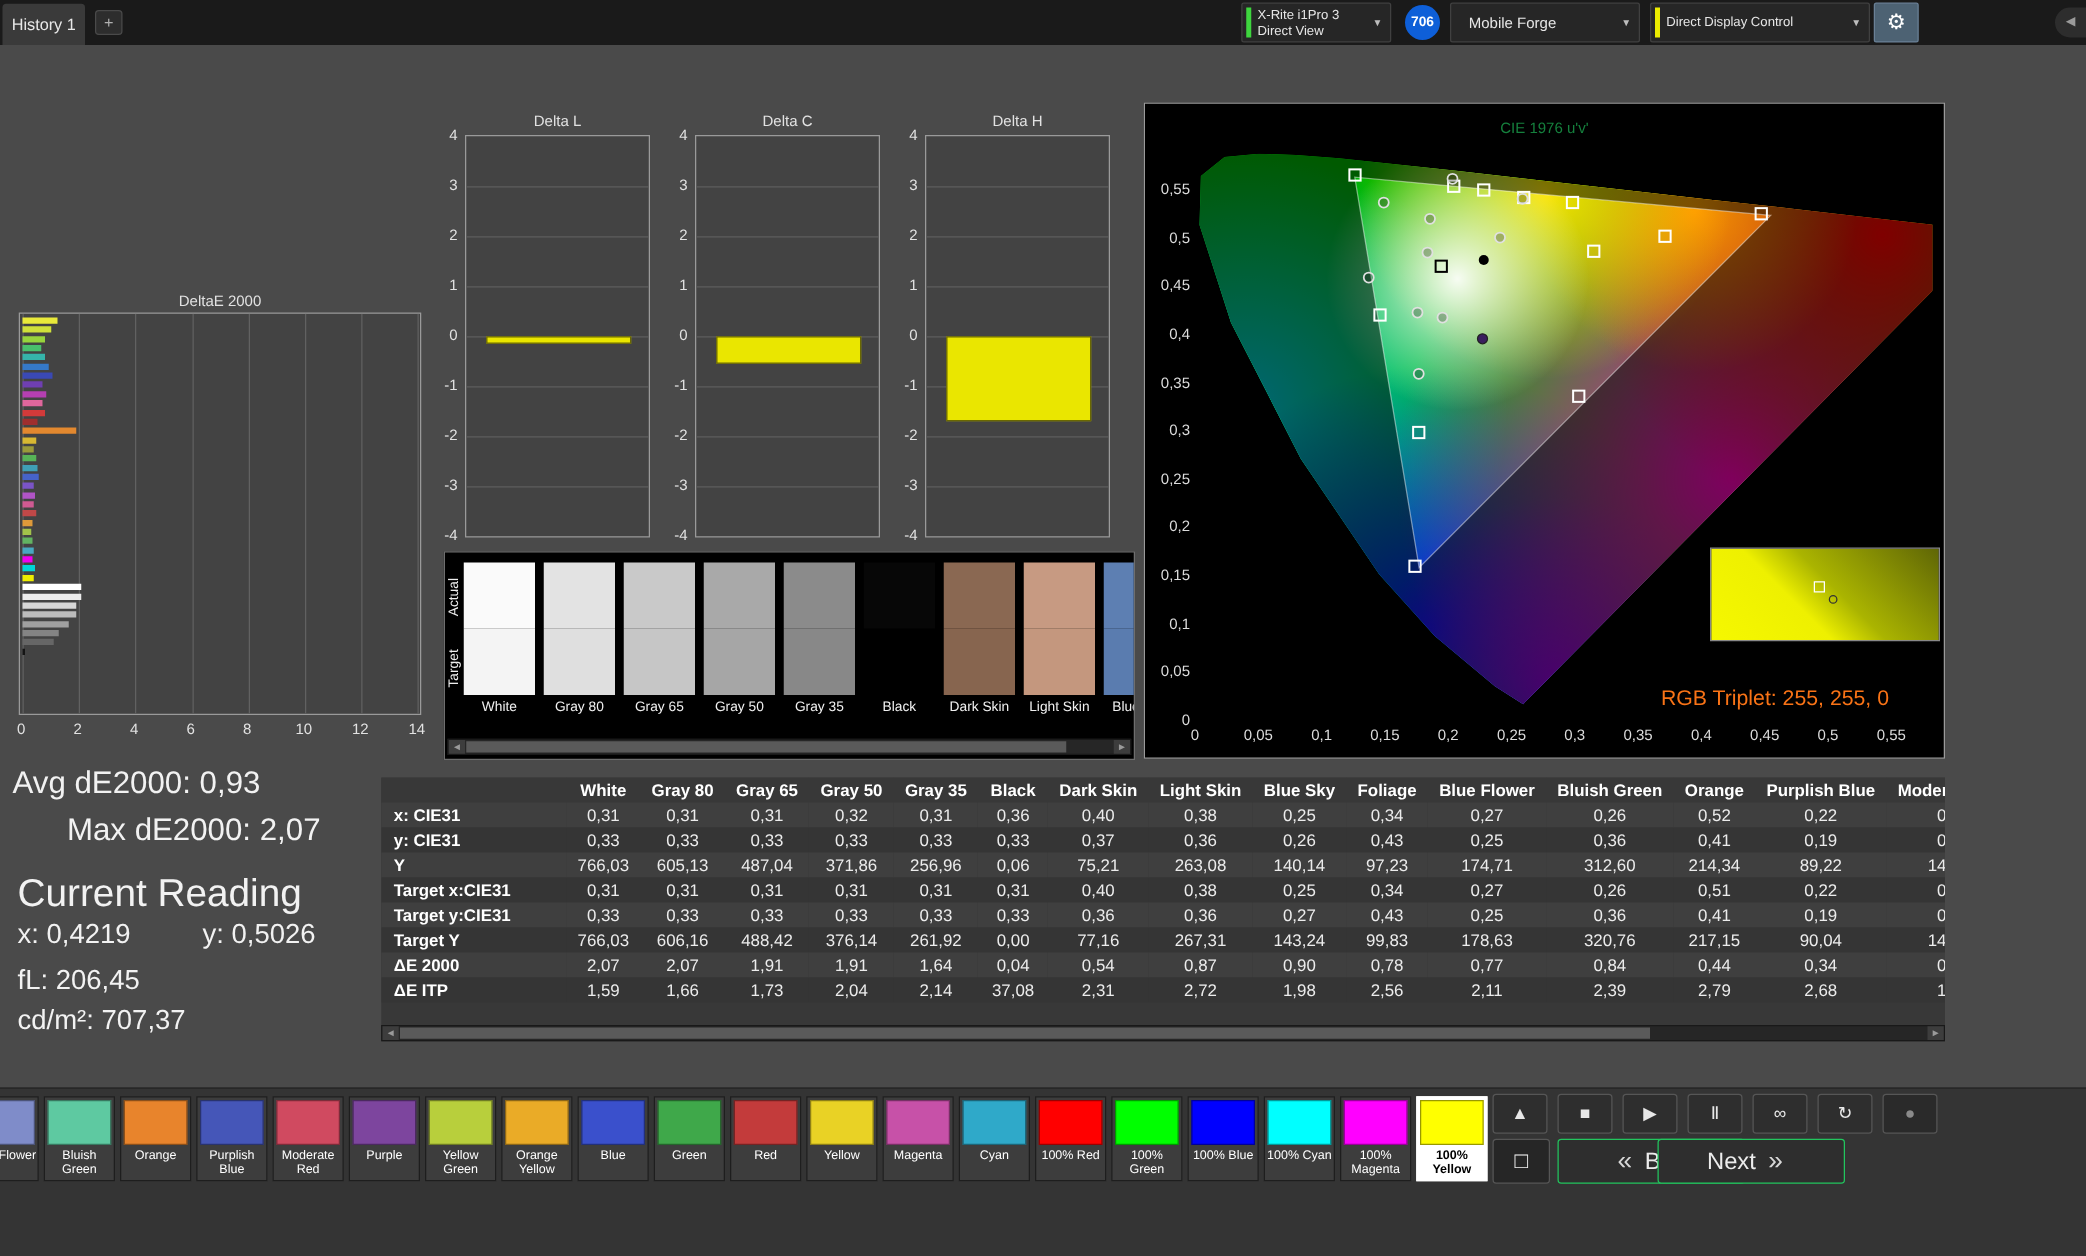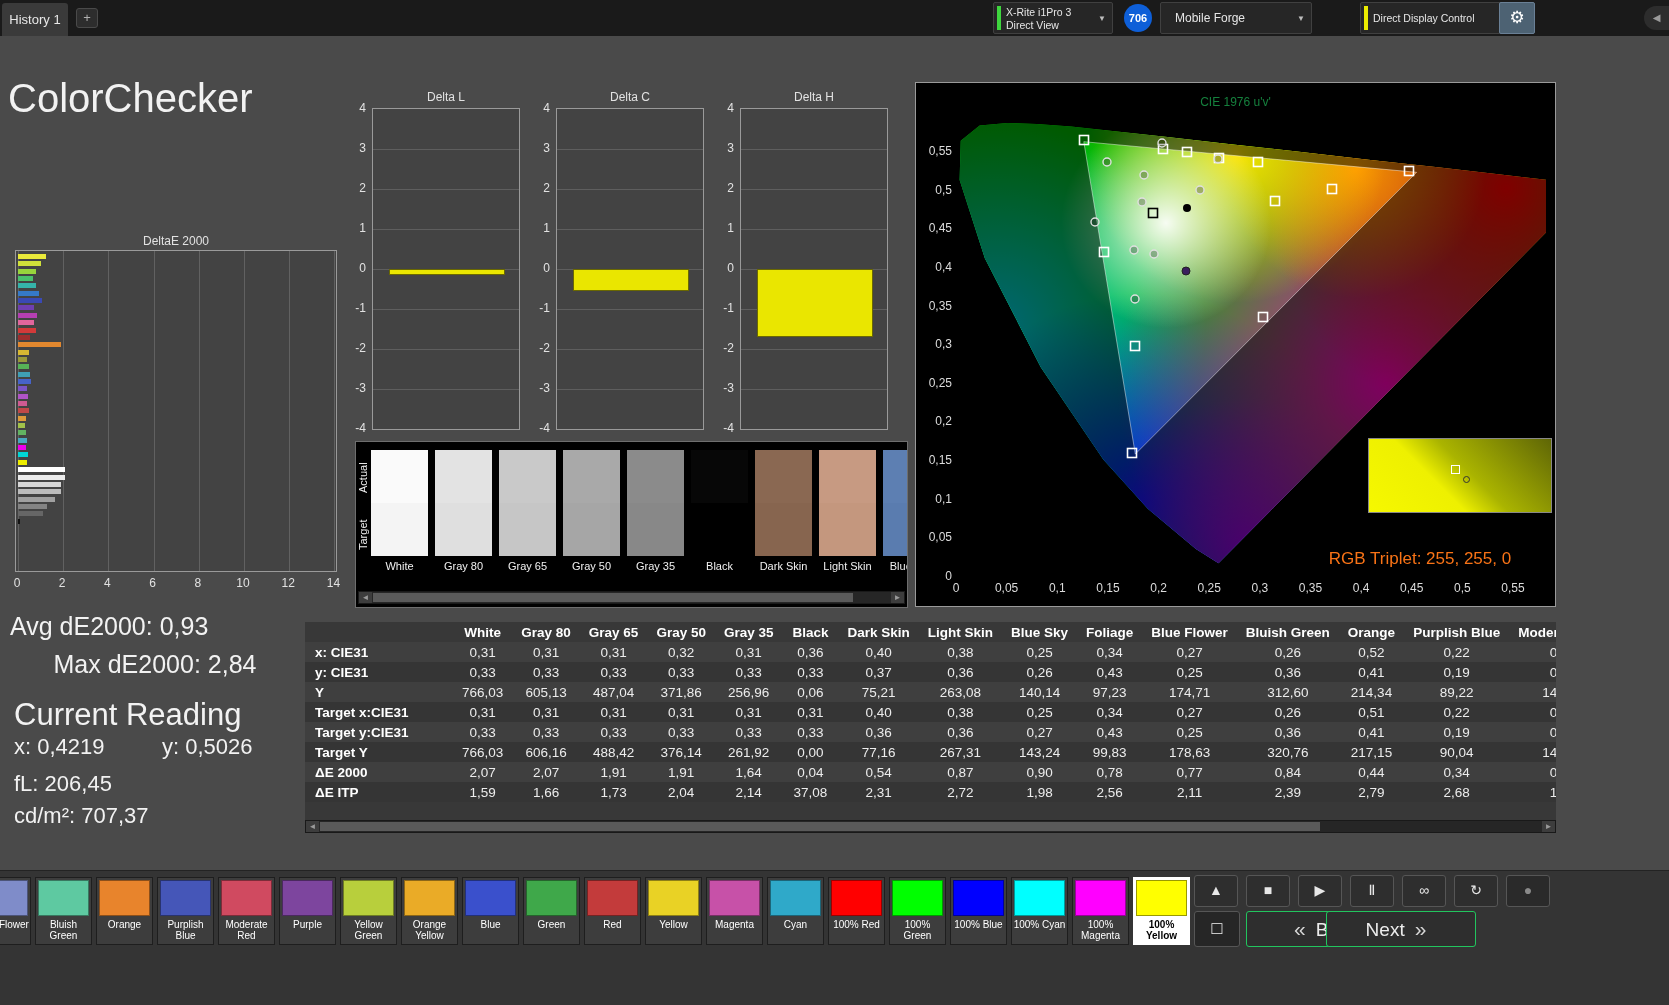--- a/index.html
+++ b/index.html
@@ -6,21 +6,21 @@
   html,body { background:#2a2a2a; }
   #root { position:relative; width:1669px; height:1005px; background:#4a4a4a; overflow:hidden; }
 
   
   #topbar { position:absolute; left:0; top:0; width:1669px; height:36px; background:#1a1a1a; }
   #history-tab { position:absolute; left:2px; top:3px; width:66px; height:33px; background:#3a3a3a; color:#e8e8e8; font-size:13px; line-height:33px; text-align:center; border-radius:3px 3px 0 0; }
   #add-tab { position:absolute; left:76px; top:8px; width:22px; height:20px; background:#2d2d2d; border:1px solid #4a4a4a; border-radius:3px; color:#b0b0b0; font-size:13px; line-height:17px; text-align:center; }
   .tb-box { position:absolute; top:2px; height:32px; background:#262626; border:1px solid #404040; border-radius:2px; color:#e6e6e6; }
   #meter-box { left:993px; width:120px; }
   #pattern-box { left:1160px; width:152px; }
-  #display-box { left:1320px; width:156px;margin-left:40px; }
+  #display-box { left:1320px; width:176px; }
   .colorbar { position:absolute; left:3px; top:3px; width:4px; height:24px; }
   .tb-line1 { position:absolute; left:12px; top:3px; font-size:10.5px; }
   .tb-line2 { position:absolute; left:12px; top:16px; font-size:10.5px; }
   .tb-single { position:absolute; left:14px; top:8px; font-size:12px; }
   .chev { position:absolute; right:6px; top:11px; color:#bdbdbd; font-size:8px; }
   #badge { position:absolute; left:1124px; top:4px; width:28px; height:28px; border-radius:50%; background:#0e5fd8; color:#fff; font-size:11px; font-weight:bold; line-height:28px; text-align:center; }
   #gear-btn { position:absolute; left:1499px; top:2px; width:36px; height:32px; background:#4d6273; border:1px solid #6a8096; border-radius:2px; color:#fff; font-size:17px; text-align:center; line-height:29px; }
   #edge-arrow { position:absolute; left:1644px; top:6px; width:25px; height:24px; background:#2d2d2d; border-radius:12px 0 0 12px; color:#9a9a9a; font-size:10px; line-height:24px; text-align:center; }
 
   
@@ -124,21 +124,20 @@
     </div>
     <div class="tb-box" id="display-box">
       <div class="colorbar" id="display-bar" style="background: rgb(236, 236, 0);"></div>
       <div class="tb-line1" style="top:9px;">Direct Display Control</div>
       <div class="chev">▼</div>
     </div>
     <div id="gear-btn"><span>⚙</span></div>
     <div id="edge-arrow"><span>◀</span></div>
   </div>
 
-  <div id="page-title">ColorChecker</div>
 
   <div id="de-panel">
     <div id="de-title">DeltaE 2000</div>
     <div id="de-chart">
         <div class="vline" style="left: 2px;"></div>
         <div class="vline" style="left: 47.2px;"></div>
         <div class="vline" style="left: 92.4px;"></div>
         <div class="vline" style="left: 137.6px;"></div>
         <div class="vline" style="left: 182.8px;"></div>
         <div class="vline" style="left: 228px;"></div>
@@ -436,21 +435,21 @@
         <div class="cie-xlabel" style="left: 577.04px; top: 498px;">0,55</div>
       </div>
     <div id="rgb-box">
       <div id="rgb-marker-sq"></div>
       <div id="rgb-marker-dot"></div>
     </div>
     <div id="rgb-label">RGB Triplet: 255, 255, 0</div>
   </div>
 
   <div class="stat" id="stat-avg">Avg dE2000: 0,93</div>
-  <div class="stat" id="stat-max">Max dE2000: 2,84</div>
+  <div class="stat" id="stat-max">Max dE2000: 2,07</div>
   <div class="stat" id="stat-current">Current Reading</div>
   <div class="stat" id="stat-x">x: 0,4219</div>
   <div class="stat" id="stat-y">y: 0,5026</div>
   <div class="stat" id="stat-fl">fL: 206,45</div>
   <div class="stat" id="stat-cd">cd/m²: 707,37</div>
 
   <div id="table-wrap">
     <table id="data-table">
         <thead>
           <tr>

